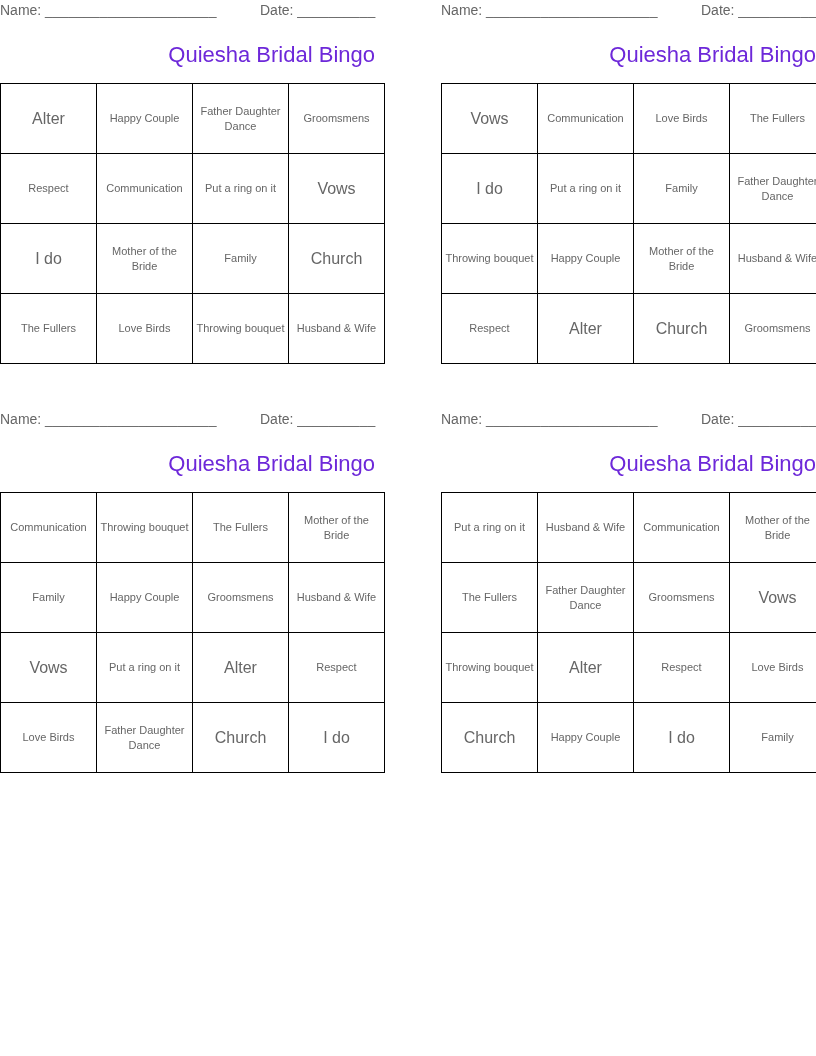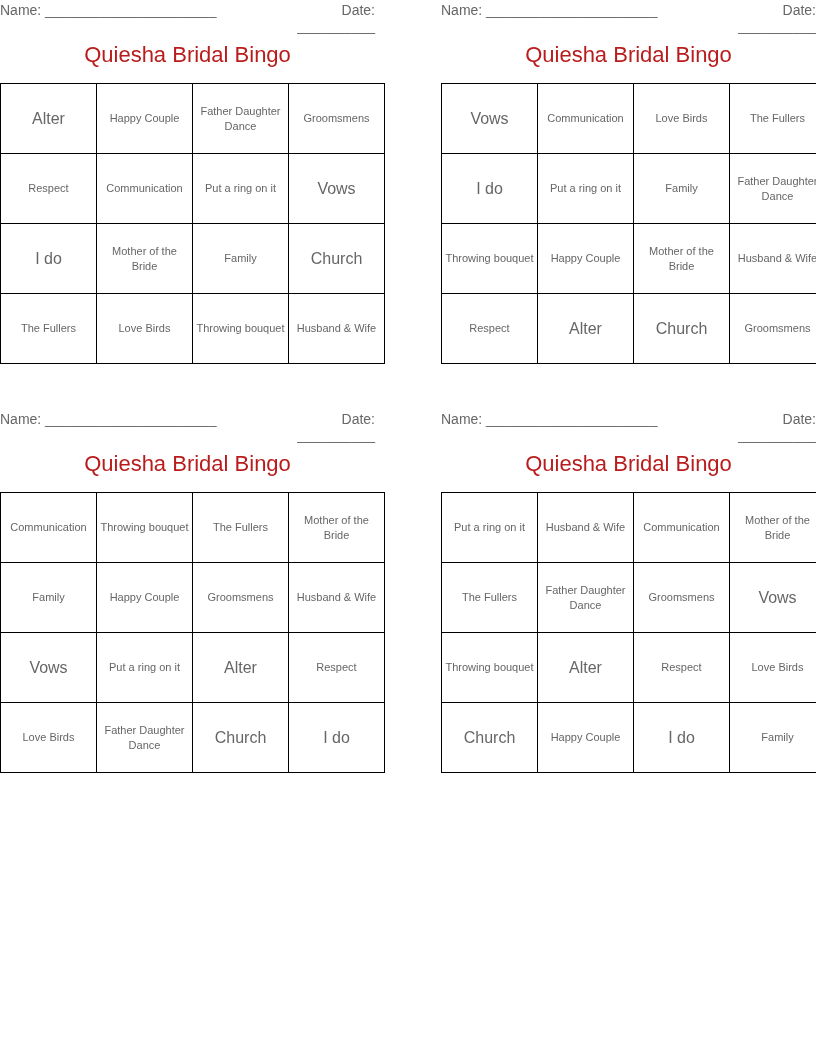--- a/index.html
+++ b/index.html
@@ -1,21 +1,21 @@
 <!DOCTYPE html>
 <html><head>
 <meta charset="utf-8">
 <style>
   html,body{margin:0;padding:0;background:#fff;}
   body{width:816px;height:1056px;position:relative;overflow:hidden;font-family:"Liberation Sans",sans-serif;}
   .card{position:absolute;width:375px;}
-  .meta{position:absolute;top:2px;left:0;width:375px;height:18px;font-size:14px;color:#666;}
+  .meta{position:absolute;top:2px;left:0;width:375px;height:18px;font-size:14px;color:#666;padding-left:12px;}
   .meta .name{position:absolute;left:0;top:0;}
   .meta .date{position:absolute;left:260px;top:0;text-align:right;}
-  .title{position:absolute;top:42px;left:0;width:375px;text-align:center;font-size:22px;color:#b91c1c;}
+  .title{position:absolute;top:42px;left:0;width:375px;text-align:right;font-size:22px;color:#6d28d9;}
   .grid{position:absolute;top:83px;left:0;width:374px;height:279px;border-collapse:collapse;table-layout:fixed;}
   .grid td{border:1px solid #000;width:93px;height:69px;text-align:center;vertical-align:middle;color:#666;font-size:11px;line-height:15px;padding:0 1px;}
   .grid td.big{font-size:16px;}
 </style>
 </head>
 <body>
 
 <div id="root">
     <div class="card" style="left: 0px; top: 0px;">
       <div class="meta">

